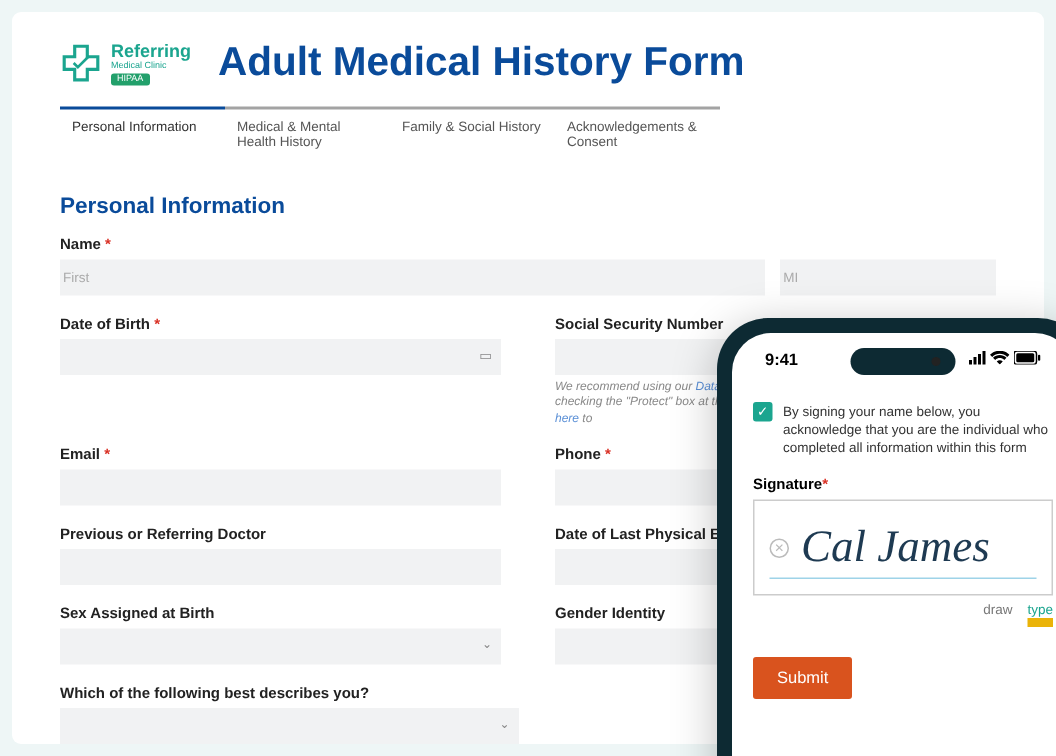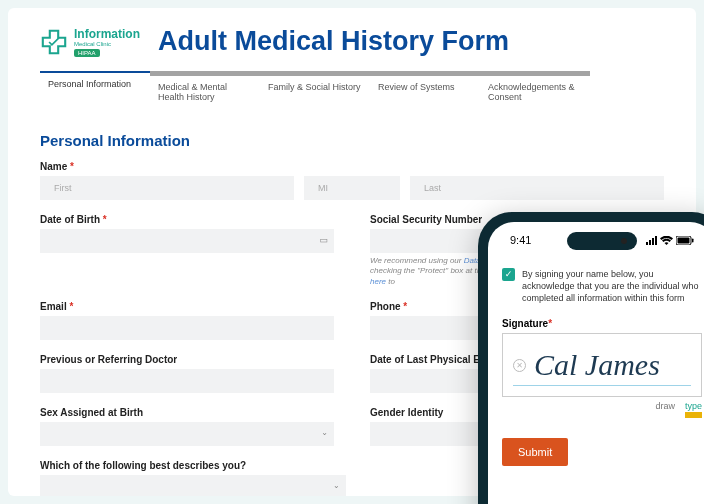--- a/index.html
+++ b/index.html
@@ -7,40 +7,40 @@
 .page{background:#fff;margin:8px;border-radius:6px;height:488px;padding:18px 32px;position:relative;overflow:hidden}
 .header{display:flex;align-items:center;gap:18px}
 .logo{display:flex;align-items:center;gap:6px}
 .logo-icon{width:28px;height:28px}
 .logo-text{display:flex;flex-direction:column}
 .logo-text .brand{color:#1ba58f;font-weight:bold;font-size:12px}
 .logo-text .sub{color:#1ba58f;font-size:6px}
 .logo-text .pill{background:#22a06b;color:#fff;font-size:6px;padding:1px 4px;border-radius:2px;margin-top:2px;width:fit-content}
 .title{color:#0a4b9a;font-size:27px;font-weight:bold}
 .tabs{display:flex;margin-top:14px;gap:0;border-bottom:none}
-.tab{font-size:9px;color:#555;padding:6px 8px 8px;border-top:5px solid #a3a3a3;flex:1;cursor:pointer;max-width:110px}
+.tab{font-size:9px;color:#555;padding:6px 8px 8px;border-top:2px solid #a3a3a3;flex:1;cursor:pointer;max-width:110px}
 .tab.active{border-top:2px solid #0a4b9a;color:#333;font-weight:500}
 .section-title{color:#0a4b9a;font-size:15px;font-weight:bold;margin-top:22px}
 .form{margin-top:12px}
 .label{font-size:10px;font-weight:bold;color:#222;margin-bottom:4px;display:block}
 .req{color:#d93025}
 .row{display:flex;gap:10px;margin-bottom:14px}
-.input{width:100%;height:24px;background:#f1f2f3;border:none;font-size:9px;padding:0 14px;color:#888}
+.input{width:100%;height:24px;background:#f1f2f3;border:none;font-size:9px;padding:0 2px;color:#888}
 .input::placeholder{color:#aaa}
 .select{position:relative}
 .select-arrow{position:absolute;right:6px;top:6px;font-size:8px;color:#888;pointer-events:none}
 .helper{font-size:8px;font-style:italic;color:#888;margin-top:3px;line-height:1.3}
 .helper a{color:#5a8fd6}
 .date-input{position:relative}
 .cal-icon{position:absolute;right:6px;top:6px;font-size:9px;color:#888}
 .phone-frame{position:absolute;right:-22px;top:212px;width:248px;height:420px;background:#0d2a33;border-radius:34px;padding:10px;box-shadow:0 6px 30px rgba(0,0,0,.25)}
 .phone-screen{background:#fff;border-radius:26px;width:100%;height:100%;padding:10px 14px;position:relative;overflow:hidden}
 .notch{position:absolute;top:10px;left:50%;transform:translateX(-50%);width:70px;height:18px;background:#0d2a33;border-radius:10px;display:flex;align-items:center;justify-content:center;gap:10px}
 .notch::after{content:"";width:6px;height:6px;background:#222;border-radius:50%;position:absolute;right:10px}
-.status-bar{display:flex;justify-content:space-between;align-items:center;font-size:11px;font-weight:400;padding:2px 8px}
+.status-bar{display:flex;justify-content:space-between;align-items:flex-start;font-size:11px;font-weight:700;padding:2px 8px}
 .status-icons{display:flex;gap:3px;align-items:center}
 .ack-row{display:flex;gap:7px;font-size:9px;color:#333;line-height:1.35;margin-top:20px}
 .checkbox{width:13px;height:13px;background:#1ba58f;border-radius:2px;flex-shrink:0;display:flex;align-items:center;justify-content:center;color:#fff;font-size:9px}
 .sig-label{font-size:10px;font-weight:bold;margin-top:14px}
 .sig-box{border:1px solid #ccc;height:64px;margin-top:4px;position:relative;display:flex;align-items:center;padding:0 10px}
 .sig-clear{width:13px;height:13px;border:1px solid #bbb;border-radius:50%;font-size:8px;color:#bbb;display:flex;align-items:center;justify-content:center}
 .sig-text{font-family:'Brush Script MT','Segoe Script',cursive;font-size:30px;color:#1e3a52;margin-left:8px;font-style:italic}
 .sig-line{position:absolute;bottom:10px;left:10px;right:10px;border-bottom:1px solid #9ed3e8}
 .sig-modes{display:flex;justify-content:flex-end;gap:10px;font-size:9px;margin-top:4px;color:#777}
 .sig-modes .active{color:#1ba58f;border-bottom:6px solid #eab308;padding-bottom:1px}
@@ -58,44 +58,42 @@
 <body>
 
 <div class="page">
   <div class="header">
     <div class="logo">
       <svg class="logo-icon" viewBox="0 0 40 40">
           <path fill="none" stroke="#1ba58f" stroke-width="3" d="M14 4h12v10h10v12H26v10H14V26H4V14h10z"></path>
           <path fill="none" stroke="#1ba58f" stroke-width="2.5" d="M13 20l4 4 10-10"></path>
         </svg>
       <div class="logo-text">
-        <span class="brand">Information</span>
+        <span class="brand">Referring</span>
         <span class="sub">Medical Clinic</span>
         <span class="pill">HIPAA</span>
       </div>
     </div>
     <h1 class="title">Adult Medical History Form</h1>
   </div>
 
   <div class="tabs">
     <div class="tab active">Personal Information</div>
     <div class="tab">Medical &amp; Mental Health History</div>
     <div class="tab">Family &amp; Social History</div>
-    <div class="tab">Review of Systems</div>
     <div class="tab">Acknowledgements &amp; Consent</div>
   </div>
 
   <h2 class="section-title">Personal Information</h2>
 
   <div class="form">
     <label class="label"><span>Name</span> <span class="req">*</span></label>
     <div class="row">
       <input class="input" style="flex: 2 1 0%;" placeholder="First">
       <input class="input" style="flex: 0.6 1 0%;" placeholder="MI">
-      <input class="input" style="flex: 2 1 0%;" placeholder="Last">
     </div>
 
     <div class="cols2">
       <div>
         <label class="label"><span>Date of Birth</span> <span class="req">*</span></label>
         <div class="date-input">
           <input class="input" style="">
           <span class="cal-icon">▭</span>
         </div>
       </div>

